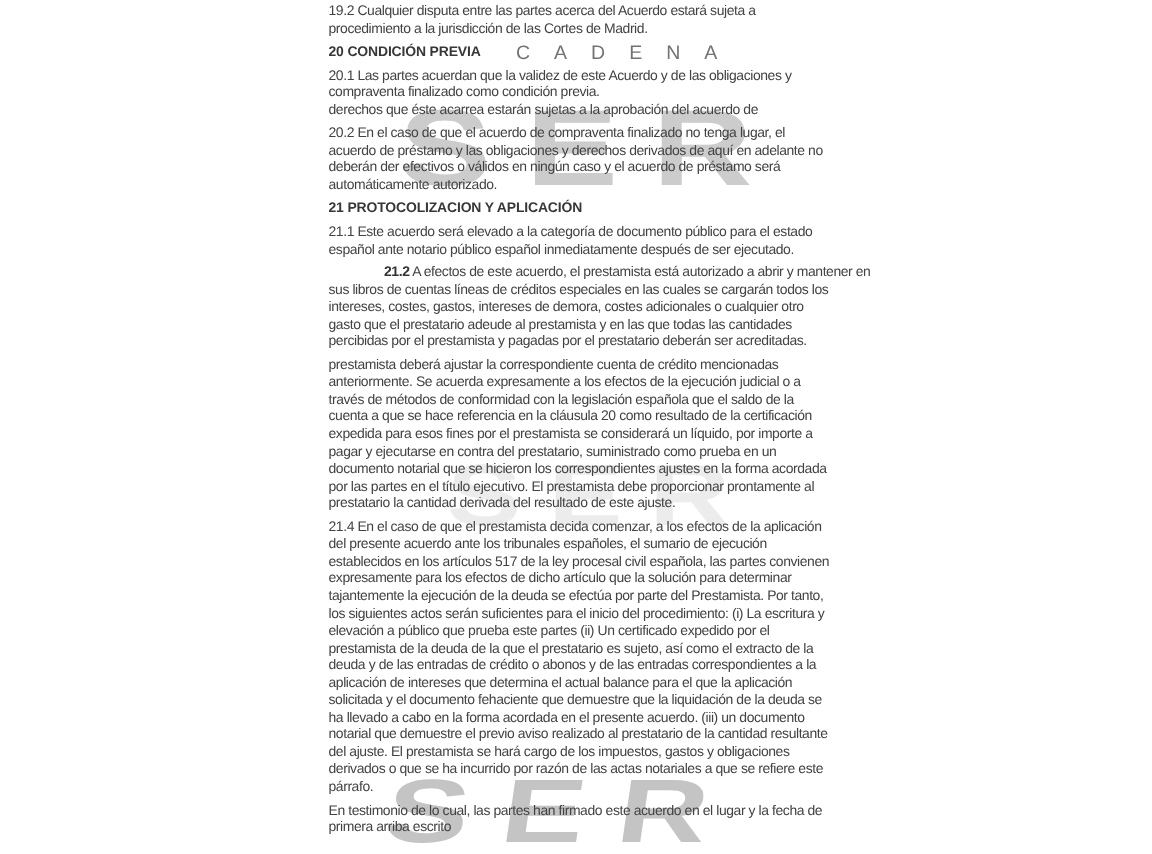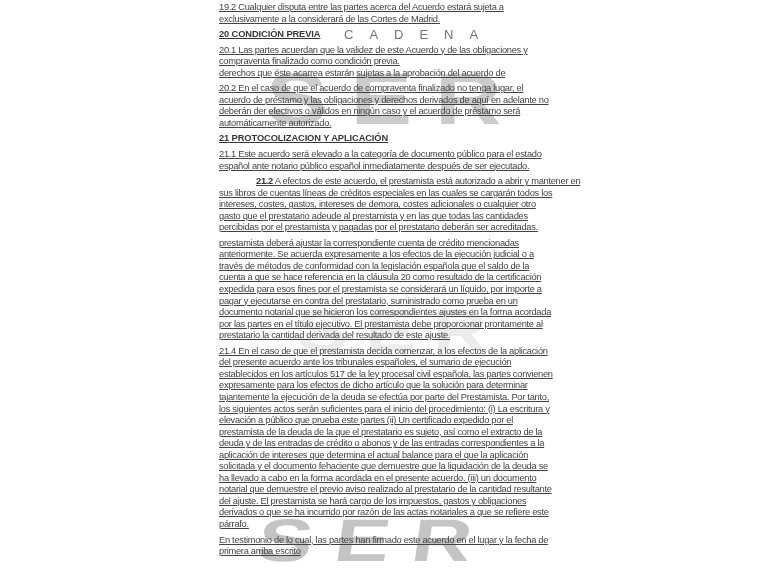--- a/index.html
+++ b/index.html
@@ -71,21 +71,20 @@
     font-size: 9.3px;
     letter-spacing: -0.28px;
   }
   .para {
     margin: 0 0 4px 0;
   }
   .line {
     height: 11.55px;
     line-height: 11.55px;
     white-space: nowrap;
-    text-decoration: underline;
   }
   .heading .line {
     font-weight: bold;
     color: #373737;
     letter-spacing: -0.1px;
   }
   .line b {
     font-weight: bold;
     color: #333333;
     margin-left: 37px;
@@ -95,21 +94,21 @@
 <body>
 
 <div class="page">
   <div class="wm wm-cadena">CADENA</div>
   <div class="wm wm-ser wm-ser-top">SER</div>
   <div class="wm wm-ser wm-ser-mid">SER</div>
   <div class="wm wm-ser wm-ser-bottom">SER</div>
   <div class="doc">
       <div class="para">
         <div class="line">19.2 Cualquier disputa entre las partes acerca del Acuerdo estará sujeta a</div>
-        <div class="line">exclusivamente a la considerará de las Cortes de Madrid.</div>
+        <div class="line">procedimiento a la jurisdicción de las Cortes de Madrid.</div>
       </div>
       <div class="para heading">
         <div class="line">20 CONDICIÓN PREVIA</div>
       </div>
       <div class="para">
         <div class="line">20.1 Las partes acuerdan que la validez de este Acuerdo y de las obligaciones y</div>
         <div class="line">compraventa finalizado como condición previa.</div>
         <div class="line">derechos que éste acarrea estarán sujetas a la aprobación del acuerdo de</div>
       </div>
       <div class="para">

